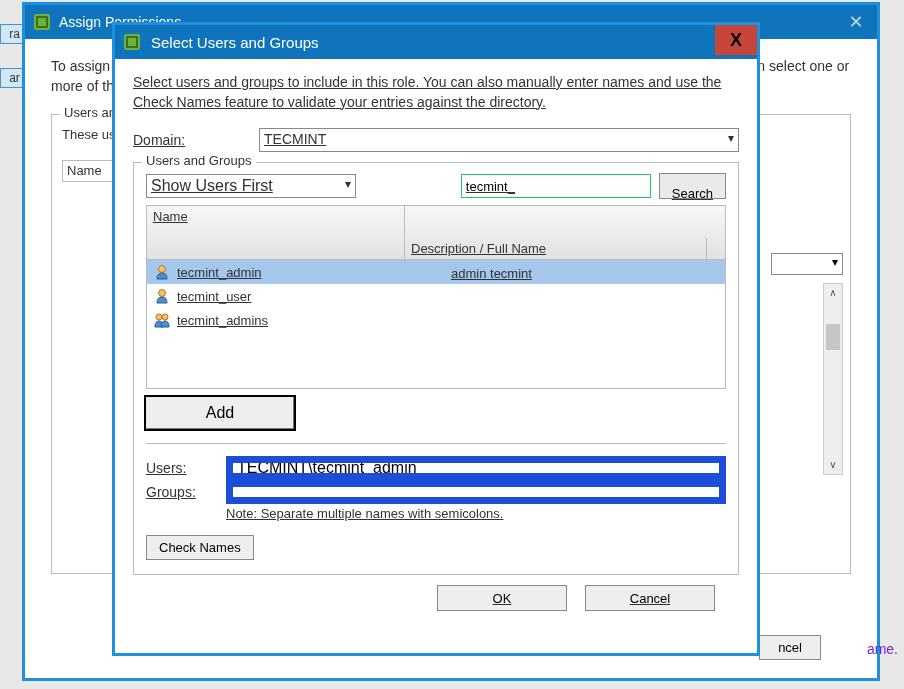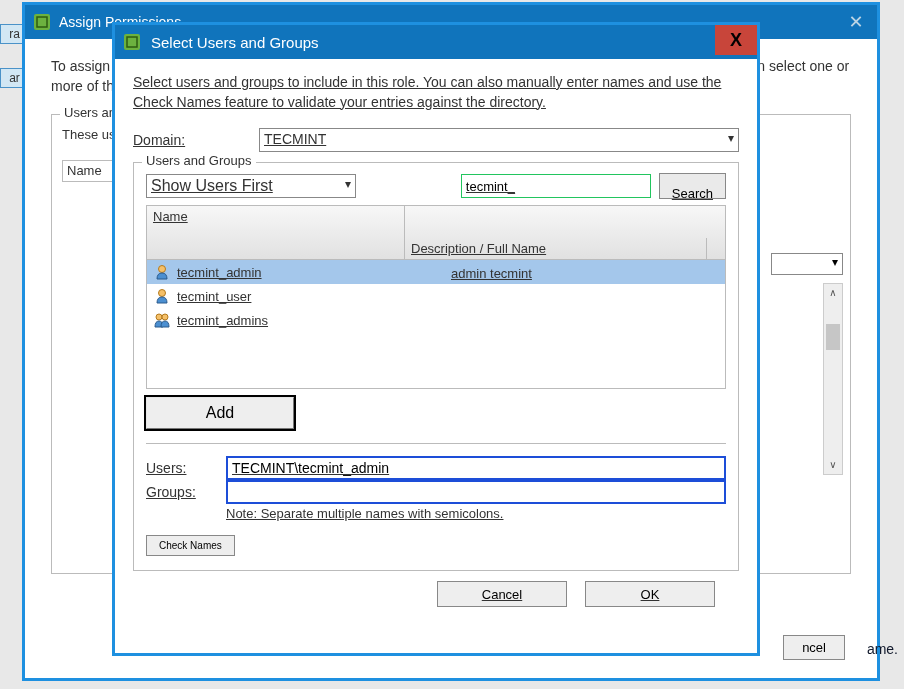--- a/index.html
+++ b/index.html
@@ -25,21 +25,21 @@
 
 .parent-name-col { border: 1px solid #bbb; width: 60px; height: 22px; display: inline-block; padding: 2px 4px; font-size: 13px; margin-top: 18px; }
 
 .parent-right-dropdown { position: absolute; right: 34px; top: 248px; width: 72px; height: 22px; border: 1px solid #888; background: #fff; }
 .parent-right-dropdown:after { content: "▾"; position: absolute; right: 4px; top: 1px; font-size: 12px; }
 .parent-scroll { position: absolute; right: 34px; top: 278px; width: 20px; height: 192px; background: #eee; border: 1px solid #ccc; }
 .parent-scroll .thumb { position: absolute; top: 40px; left: 2px; width: 14px; height: 26px; background: #c6c6c6; }
 .parent-scroll .arrow { position: absolute; left: 2px; width: 14px; height: 14px; text-align: center; font-size: 10px; line-height: 14px; color: #555; }
 .parent-scroll .up { top: 2px; } .parent-scroll .down { bottom: 2px; }
 
-.parent-cancel-btn { position: absolute; right: 32px; bottom: 18px; padding: 4px 18px; border: 1px solid #888; background: #eee; font-size: 13px; }
+.parent-cancel-btn { position: absolute; right: 56px; bottom: 18px; padding: 4px 18px; border: 1px solid #888; background: #eee; font-size: 13px; }
 
 
 .child-dialog {
   position: absolute; top: 22px; left: 112px; width: 648px; height: 634px;
   background: #fff; border: 3px solid #1e90e0; z-index: 10;
 }
 .child-titlebar {
   height: 34px; background: #1074bc; display: flex; align-items: center;
   padding: 0 8px; color: #fff; font-size: 15px; position: relative;
 }
@@ -80,32 +80,32 @@
 
 .add-btn { margin-top: 8px; width: 148px; height: 32px; font-size: 16px; background: #eee;
   border-top: 1px solid #e6e6e6; border-left: 1px solid #e6e6e6;
   border-right: 1px solid #777; border-bottom: 1px solid #777;
   box-shadow: 0 0 0 2px #000; cursor: pointer; }
 
 .sep { border-top: 1px solid #bbb; margin: 14px 0 12px 0; }
 
 .u-row { display: flex; align-items: center; margin-bottom: 0; }
 .u-row label { width: 80px; font-size: 14px; }
-.u-input { flex: 1; height: 24px; border: 2px solid #1d4ed8; font-size: 14px; padding: 2px 4px; }
+.u-input { flex: 1; height: 24px; border: 7px solid #1d4ed8; font-size: 16px; padding: 2px 4px; }
 .note { font-size: 13px; margin: 2px 0 0 80px; color: #333; }
 
-.check-btn { margin-top: 14px; padding: 4px 12px; border: 1px solid #888; background: #eee; font-size: 10px; cursor: pointer; }
+.check-btn { margin-top: 14px; padding: 4px 12px; border: 1px solid #888; background: #eee; font-size: 13px; cursor: pointer; }
 
 .child-footer { display: flex; justify-content: flex-end; gap: 18px; padding: 10px 24px 0 0; }
 .child-footer button { width: 130px; height: 26px; border: 1px solid #888; background: #eee; font-size: 13px; cursor: pointer; }
 
 .vm-icon svg { display: block; }
 .tab-stub { position: absolute; left: 0; width: 29px; background: #d2e7f4; border: 1px solid #4a92c8; font-size: 12px; color: #333; text-align: center; padding: 2px 0; }
 .tab-stub.a { top: 24px; } .tab-stub.b { top: 50px; margin-top: 18px; }
-.bg-text-right { position: absolute; right: 6px; bottom: 32px; font-size: 14px; color: #0f172a; }
+.bg-text-right { position: absolute; right: 6px; bottom: 32px; font-size: 14px; color: #6d28d9; }
 </style>
 </head>
 <body>
 
 <div class="tab-stub a">ra</div>
 <div class="tab-stub b">ar</div>
 
 <div class="parent-dialog">
   <div class="parent-titlebar">
     <span class="vm-icon">
@@ -228,17 +228,17 @@
       <div class="u-row">
         <label>Groups:</label>
         <input class="u-input" value="" style="">
       </div>
       <div class="note">Note: Separate multiple names with semicolons.</div>
 
       <button class="check-btn">Check Names</button>
     </div>
 
     <div class="child-footer">
+      <button>OK</button>
       <button>Cancel</button>
-      <button>OK</button>
     </div>
   </div>
 </div>
 
 </body></html>

